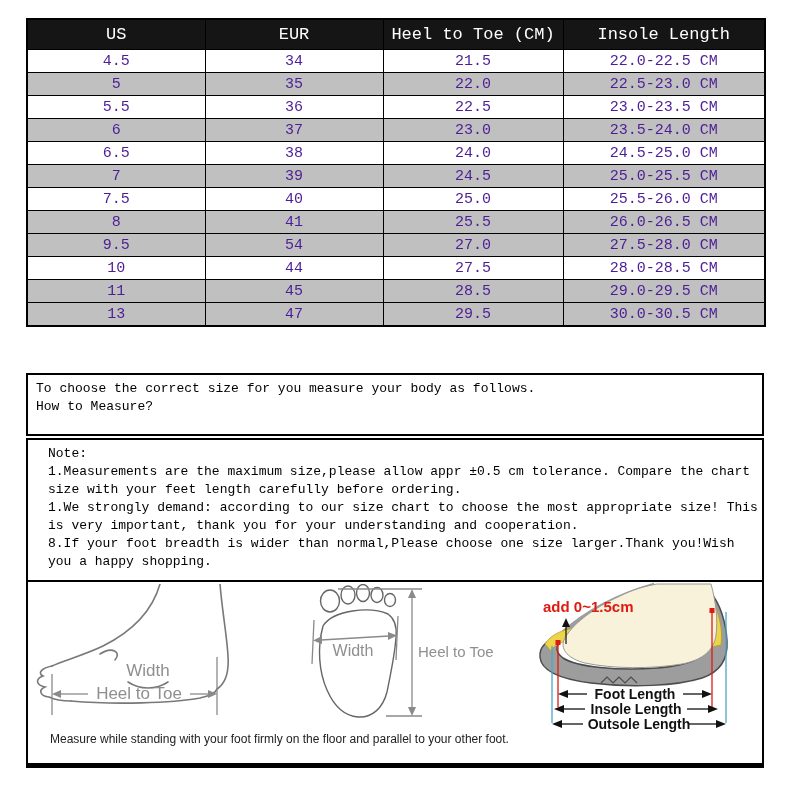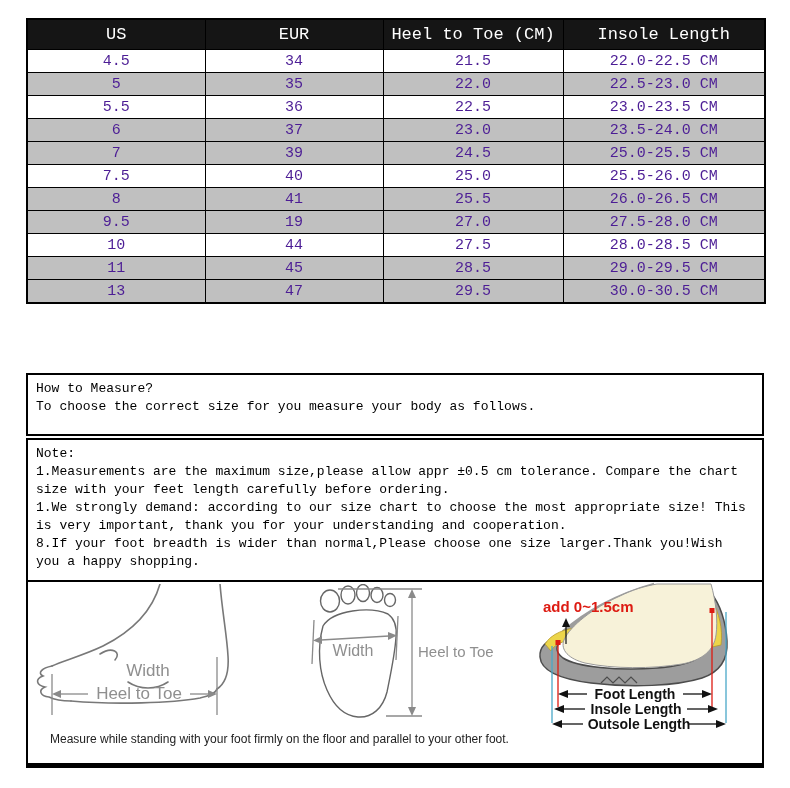--- a/index.html
+++ b/index.html
@@ -15,21 +15,21 @@
                  text-align:center;padding:0;}
   .size-table td{font-family:"Liberation Mono","DejaVu Sans Mono",monospace;
                  font-size:15px;color:#4c1d95;text-align:center;height:22px;
                  border:1px solid #000;padding:0;background:#fff;}
   .size-table tr.alt td{background:var(--row-alt-bg,#c0c0c0);}
 
   
   .box{position:absolute;left:26px;width:738px;border:2px solid #000;background:#fff;
        box-sizing:border-box;}
   .box-howto{top:373px;height:63px;padding:5px 8px;}
-  .box-note{top:438px;height:180px;padding:5px 8px;}
+  .box-note{top:438px;height:180px;padding:5px 20px;}
   .box-figures{top:580px;height:188px;border-bottom:5px solid #000;}
   .mline{font-family:"Liberation Mono","DejaVu Sans Mono",monospace;font-size:13px;
          line-height:18px;white-space:pre;color:#000;}
 
   
   .fig{position:absolute;}
   .fig-side{left:2px;top:2px;}
   .fig-top{left:272px;top:2px;}
   .fig-shoe{left:477px;top:0;}
   .caption{position:absolute;left:22px;top:150px;font-size:12px;color:#222;
@@ -76,41 +76,47 @@
           <td>36</td>
           <td>22.5</td>
           <td>23.0-23.5 CM</td>
         </tr>
         <tr class="alt">
           <td>6</td>
           <td>37</td>
           <td>23.0</td>
           <td>23.5-24.0 CM</td>
         </tr>
+        <tr>
+          <td>6.5</td>
+          <td>38</td>
+          <td>24.0</td>
+          <td>24.5-25.0 CM</td>
+        </tr>
         <tr class="alt">
           <td>7</td>
           <td>39</td>
           <td>24.5</td>
           <td>25.0-25.5 CM</td>
         </tr>
         <tr>
           <td>7.5</td>
           <td>40</td>
           <td>25.0</td>
           <td>25.5-26.0 CM</td>
         </tr>
         <tr class="alt">
           <td>8</td>
           <td>41</td>
           <td>25.5</td>
           <td>26.0-26.5 CM</td>
         </tr>
         <tr class="alt">
           <td>9.5</td>
-          <td>19</td>
+          <td>54</td>
           <td>27.0</td>
           <td>27.5-28.0 CM</td>
         </tr>
         <tr>
           <td>10</td>
           <td>44</td>
           <td>27.5</td>
           <td>28.0-28.5 CM</td>
         </tr>
         <tr class="alt">
@@ -122,22 +128,22 @@
         <tr class="alt">
           <td>13</td>
           <td>47</td>
           <td>29.5</td>
           <td>30.0-30.5 CM</td>
         </tr>
       </tbody>
   </table>
 
   <div class="box box-howto">
+    <div class="mline">To choose the correct size for you measure your body as follows.</div>
     <div class="mline">How to Measure?</div>
-    <div class="mline">To choose the correct size for you measure your body as follows.</div>
   </div>
 
   <div class="box box-note">
     <div class="mline">Note:</div>
     <div class="mline">1.Measurements are the maximum size,please allow appr ±0.5 cm tolerance. Compare the chart</div>
     <div class="mline">size with your feet length carefully before ordering.</div>
     <div class="mline">1.We strongly demand: according to our size chart to choose the most appropriate size! This</div>
     <div class="mline">is very important, thank you for your understanding and cooperation.</div>
     <div class="mline">8.If your foot breadth is wider than normal,Please choose one size larger.Thank you!Wish</div>
     <div class="mline">you a happy shopping.</div>

